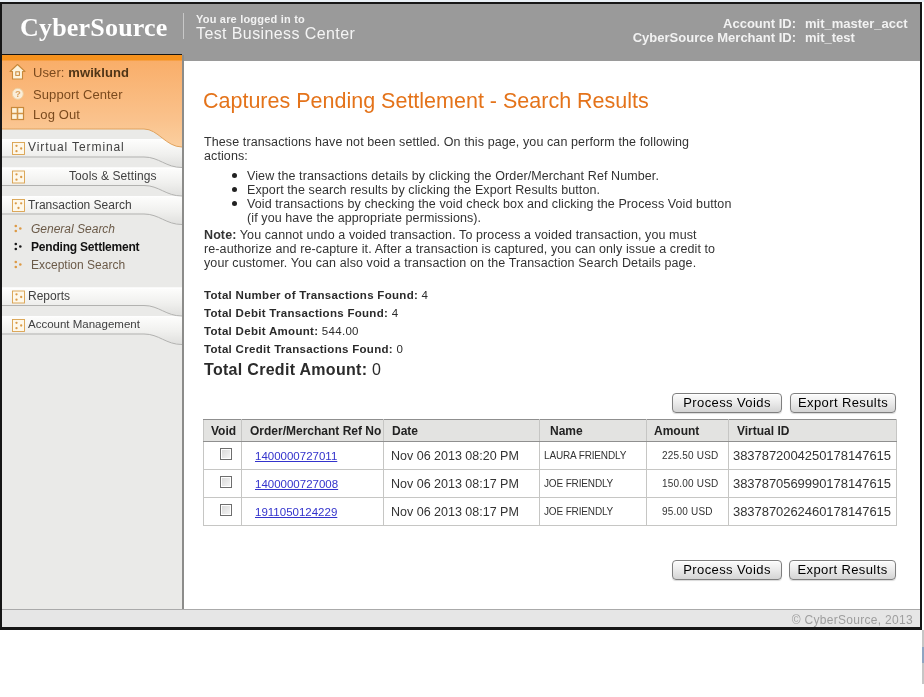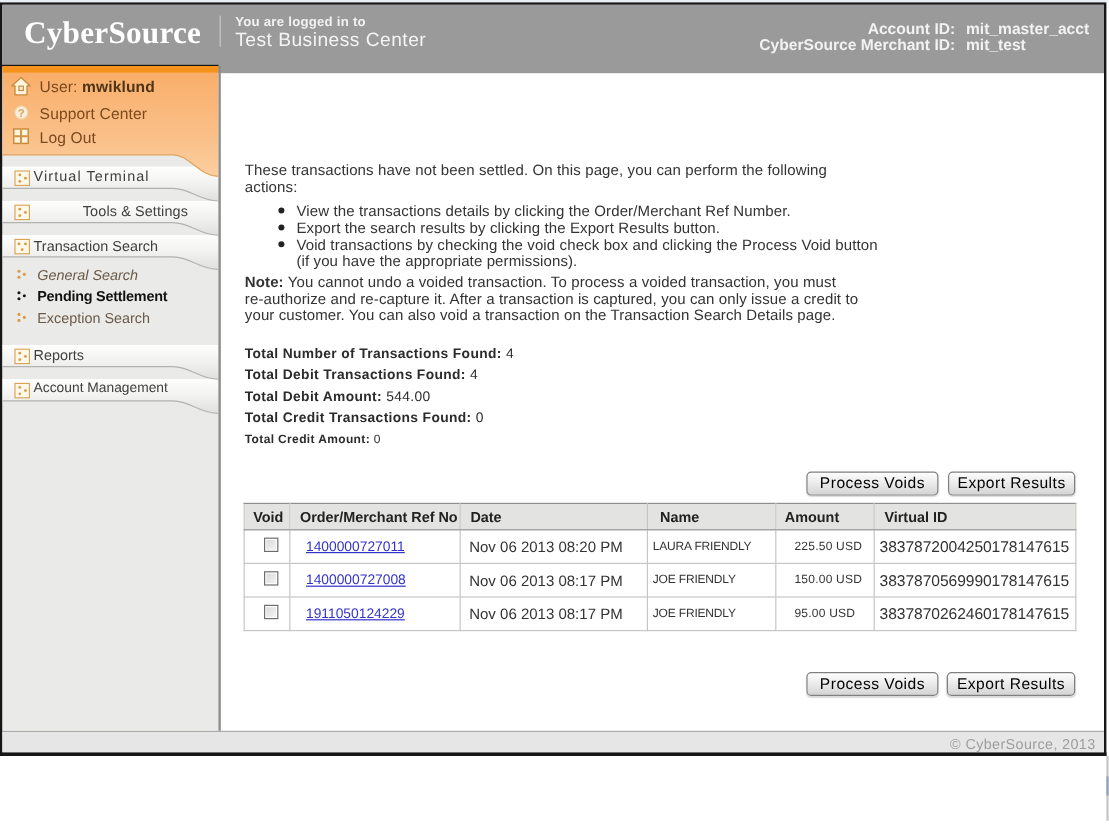--- a/index.html
+++ b/index.html
@@ -137,35 +137,36 @@
   <div class="abs" style="left:28px;top:168.5px;font-size:12px;color:#404040;letter-spacing:0.1px;margin-left:41px;">Tools &amp; Settings</div>
   <div class="abs" style="left:28px;top:198px;font-size:12px;color:#404040;letter-spacing:0;">Transaction Search</div>
   <div class="abs" style="left:31px;top:221.5px;font-size:12px;color:#6B5A48;letter-spacing:0;font-style:italic;">General Search</div>
   <div class="abs" style="left:31px;top:239.5px;font-size:12px;font-weight:bold;color:#111;letter-spacing:-0.2px;">Pending Settlement</div>
   <div class="abs" style="left:31px;top:257.5px;font-size:12px;color:#6B5A48;letter-spacing:0;">Exception Search</div>
   <div class="abs" style="left:28px;top:289px;font-size:12px;color:#404040;letter-spacing:0;">Reports</div>
   <div class="abs" style="left:28px;top:318px;font-size:11.5px;color:#404040;letter-spacing:0;">Account Management</div>
 
   <div class="abs" style="left:182px;top:55px;width:2px;height:554px;background:#8C8C8A;"></div>
 
+  <div class="abs" style="left:203px;top:88.5px;font-size:21.5px;font-weight:normal;color:#E4731A;letter-spacing:0;">Captures Pending Settlement - Search Results</div>
 
   <div class="abs" style="left:247px;top:168.5px;font-size:12.5px;color:#333;line-height:14px;letter-spacing:0.1px;">View the transactions details by clicking the Order/Merchant Ref Number.<br>Export the search results by clicking the Export Results button.<br>Void transactions by checking the void check box and clicking the Process Void button<br>(if you have the appropriate permissions).</div>
 
   <div class="abs" style="left:204px;top:135px;font-size:12.5px;color:#333;line-height:14px;letter-spacing:0.1px;">These transactions have not been settled. On this page, you can perform the following<br>actions:</div>
   <div class="abs" style="left:232px;top:173px;width:5px;height:5px;border-radius:50%;background:#222;"></div>
   <div class="abs" style="left:232px;top:187px;width:5px;height:5px;border-radius:50%;background:#222;"></div>
   <div class="abs" style="left:232px;top:201px;width:5px;height:5px;border-radius:50%;background:#222;"></div>
 
   <div class="abs" style="left:204px;top:228px;font-size:12.5px;color:#333;line-height:14px;letter-spacing:0.1px;"><b>Note:</b> You cannot undo a voided transaction. To process a voided transaction, you must<br>re-authorize and re-capture it. After a transaction is captured, you can only issue a credit to<br>your customer. You can also void a transaction on the Transaction Search Details page.</div>
 
   <div class="abs" style="left:204px;top:289px;font-size:11.5px;color:#2B2B2B;font-weight:bold;letter-spacing:0.3px;">Total Number of Transactions Found: <span style="font-weight:normal;">4</span></div>
   <div class="abs" style="left:204px;top:307px;font-size:11.5px;color:#2B2B2B;font-weight:bold;letter-spacing:0.3px;">Total Debit Transactions Found: <span style="font-weight:normal;">4</span></div>
   <div class="abs" style="left:204px;top:325px;font-size:11.5px;color:#2B2B2B;font-weight:bold;letter-spacing:0.3px;">Total Debit Amount: <span style="font-weight:normal;">544.00</span></div>
   <div class="abs" style="left:204px;top:343px;font-size:11.5px;color:#2B2B2B;font-weight:bold;letter-spacing:0.3px;">Total Credit Transactions Found: <span style="font-weight:normal;">0</span></div>
-  <div class="abs" style="left:204px;top:361px;font-size:10px;color:#2B2B2B;font-weight:bold;letter-spacing:0.3px;">Total Credit Amount: <span style="font-weight:normal;">0</span></div>
+  <div class="abs" style="left:204px;top:361px;font-size:16px;color:#2B2B2B;font-weight:bold;letter-spacing:0.3px;">Total Credit Amount: <span style="font-weight:normal;">0</span></div>
 
   <div class="abs btn" style="left:672px;top:393px;width:110px;">Process Voids</div>
   <div class="abs btn" style="left:790px;top:393px;width:106px;">Export Results</div>
 
   <table class="abs" style="left:203px;top:419px;border-collapse:collapse;table-layout:fixed;width:693px;">
     <colgroup>
       <col style="width:38px">
         <col style="width:142px">
         <col style="width:156px">
         <col style="width:107px">

